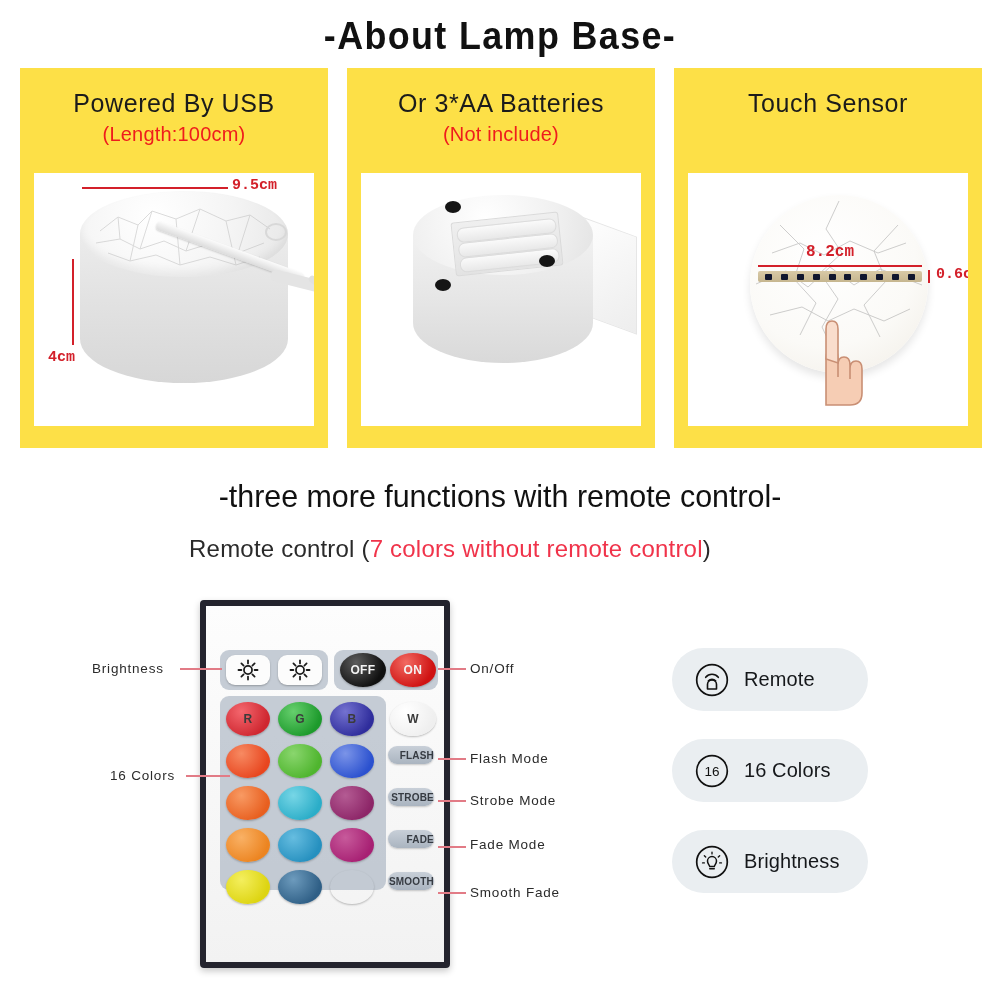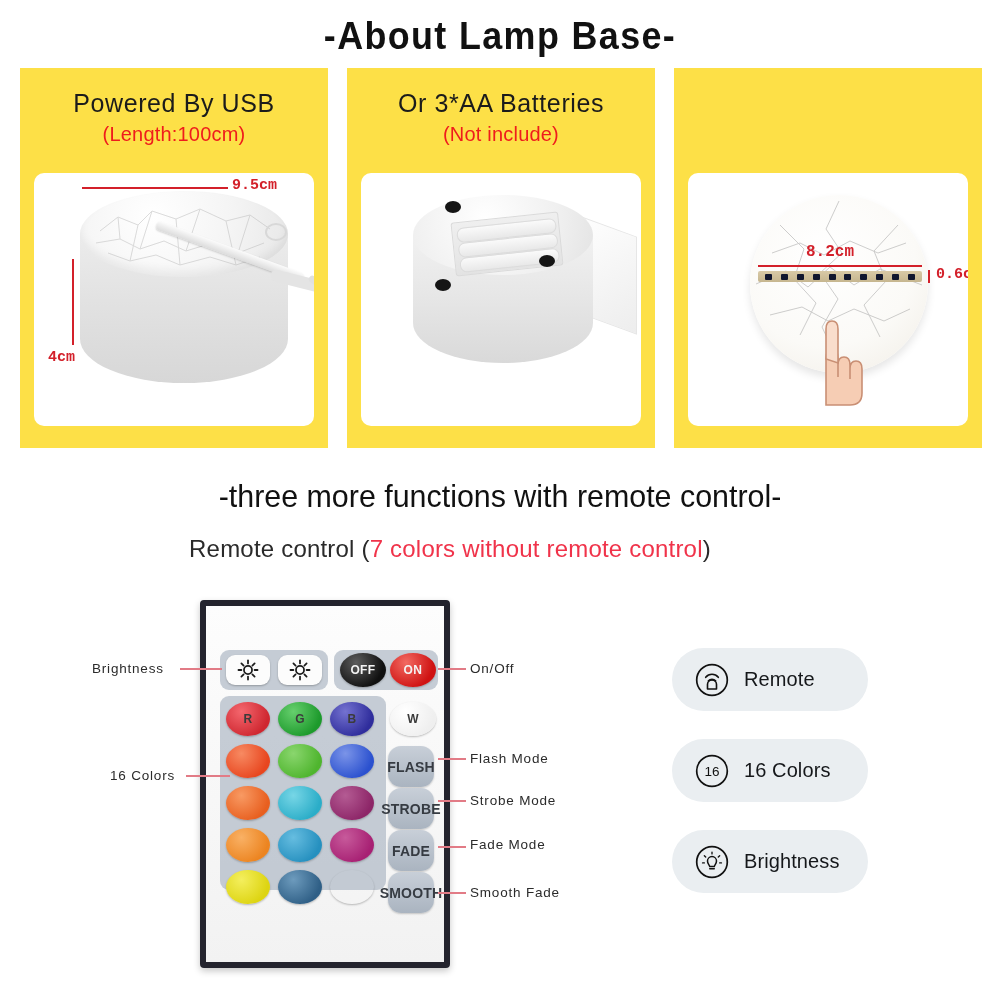--- a/index.html
+++ b/index.html
@@ -27,21 +27,21 @@
     font-size:25px;font-weight:400;color:#1b1b1b;letter-spacing:.6px;
     line-height:1.1;white-space:nowrap;
   }
   .panel-sub{
     font-size:20px;color:#ef1c1c;margin-top:5px;letter-spacing:.2px;
     line-height:1.1;white-space:nowrap;
   }
   .panel-sub.tight{font-size:17.5px;font-weight:700;letter-spacing:-.3px;}
   .panel-photo{
     position:absolute;left:14px;right:14px;top:105px;bottom:22px;
-    background:#ffffff;overflow:hidden;border-radius:10px;
+    background:#ffffff;overflow:hidden;
   }
 
   
   .crackle-top{
     position:absolute;border-radius:50%;
     background:
       radial-gradient(circle at 35% 30%, #ffffff 0%, #f4f4f4 55%, #e6e6e6 100%);
   }
   .dim-line{position:absolute;background:#d3202a;}
   .dim-label{position:absolute;color:#d3202a;font-weight:700;
@@ -144,24 +144,24 @@
   }
   .btn{position:absolute;border-radius:50%;box-shadow:0 1px 2px rgba(0,0,0,.25);}
   .btn.sq{border-radius:9px;}
   .btn-lbl{
     position:absolute;inset:0;display:flex;align-items:center;
     justify-content:center;font-size:12px;font-weight:700;color:#f4f4f4;
     letter-spacing:.4px;
   }
   .btn-lbl.dark{color:#3b3b3b;}
   .mode-btn{
-    position:absolute;width:46px;height:41px;border-radius:13px;
+    position:absolute;width:46px;height:18px;border-radius:13px;
     background:linear-gradient(180deg,#c8cfd8,#aab4c0);
-    display:flex;align-items:center;justify-content:center;
-    font-size:14px;color:#363b42;font-weight:700;letter-spacing:.2px;
+    display:flex;align-items:center;justify-content:flex-end;
+    font-size:10px;color:#363b42;font-weight:700;letter-spacing:.2px;
     box-shadow:0 1px 2px rgba(0,0,0,.2);
   }
 
   
   .callout{position:absolute;font-size:13.5px;color:#2b2b2b;letter-spacing:.8px;white-space:nowrap;}
   .lead{position:absolute;height:1.5px;background:#e27b86;}
 
   
   .pills{position:absolute;left:672px;top:648px;width:196px;}
   .pill{
@@ -228,20 +228,21 @@
           <div class="p2-cell" style="top:35px;"></div>
         </div>
         <div class="p2-screw" style="left:84px;top:28px;"></div>
         <div class="p2-screw" style="left:74px;top:106px;"></div>
         <div class="p2-screw" style="left:178px;top:82px;"></div>
       </div>
     </div>
 
     <div class="panel">
       <div class="panel-head">
+        <div class="panel-title">Touch Sensor</div>
       </div>
       <div class="panel-photo">
         <div class="crackle-top p3-disc">
           <svg width="178" height="178" viewBox="0 0 178 178" style="position:absolute;left:0;top:0;opacity:.55">
             <g stroke="#9c9c9c" stroke-width=".9" fill="none">
               <path d="M89 6 L76 34 L92 58 L70 78 L88 104 L72 132 L90 170"></path>
               <path d="M6 89 L36 76 L58 92 L80 72 L104 90 L130 74 L172 90"></path>
               <path d="M30 30 L54 54 L44 84 L66 108 L50 140"></path>
               <path d="M148 30 L124 56 L136 86 L114 110 L130 142"></path>
               <path d="M20 120 L52 112 L78 126 L104 114 L134 126 L160 114"></path>

